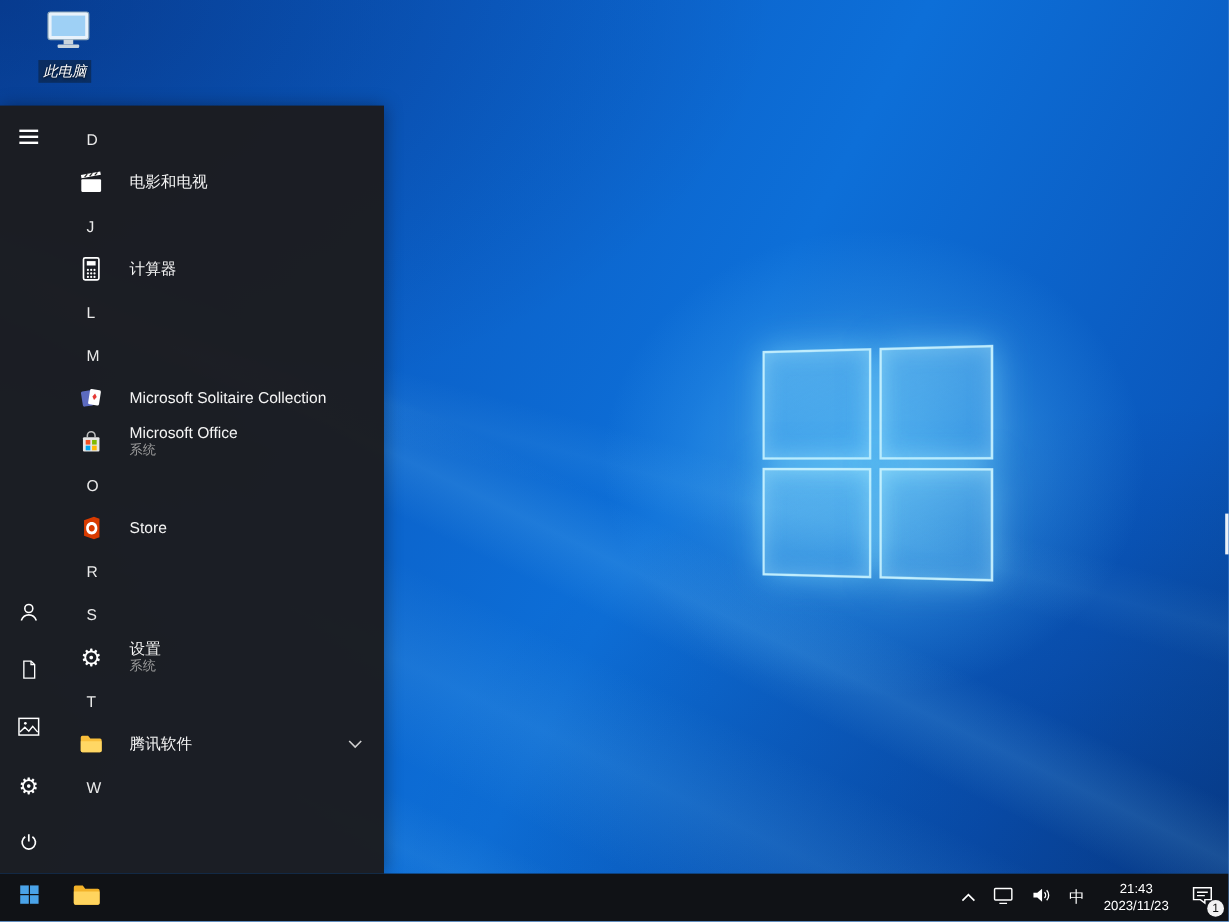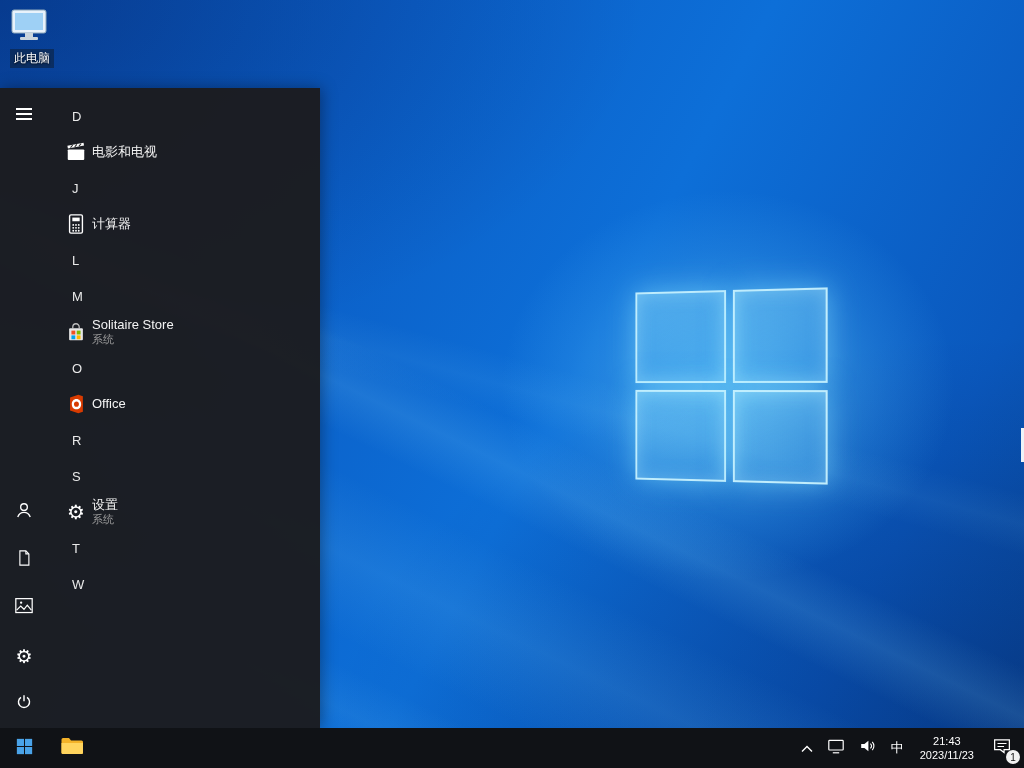--- a/index.html
+++ b/index.html
@@ -23,40 +23,40 @@
   .ray.r3 { top:430px; height:80px; opacity:.6; }
   .ray.r4 { top:180px; height:60px; transform:rotate(15deg); opacity:.5; }
   .win-logo { position:absolute; left:630px; top:290px; width:198px; height:192px;
     display:grid; grid-template-columns:1fr 1fr; grid-template-rows:1fr 1fr; gap:7px;
     transform:perspective(900px) rotateY(-14deg); }
   .win-logo .pane { background:linear-gradient(160deg, rgba(150,230,255,.40), rgba(90,190,250,.28));
     border:2px solid rgba(205,245,255,.9);
     box-shadow:0 0 26px rgba(130,220,255,.55), inset 0 0 18px rgba(185,240,255,.35); }
 
   
-  .desktop-icon { position:absolute; left:10px; top:8px; width:66px; display:flex; flex-direction:column; align-items:flex-start; cursor:default; }
+  .desktop-icon { position:absolute; left:10px; top:8px; width:66px; display:flex; flex-direction:column; align-items:flex-end; cursor:default;font-style:italic; }
   .desktop-icon .dlabel { margin-top:3px; font-size:12px; color:#fff; text-shadow:0 1px 2px rgba(0,0,0,.9);
     background:rgba(12,36,68,.65); padding:1px 4px; white-space:nowrap; }
 
   .edge-marker { position:absolute; right:0; top:428px; width:3px; height:34px; background:#eef3f8; }
 
   
   .start-menu { position:absolute; left:0; top:88px; width:320px; height:640px;
     background:rgba(28,28,31,.97); display:flex; color:#f0f0f0; overflow:hidden;
     box-shadow:2px 0 14px rgba(0,0,0,.35); }
   .rail { width:48px; display:flex; flex-direction:column; align-items:center; justify-content:space-between; padding:4px 0 0 0; }
   .rail-top, .rail-bottom { display:flex; flex-direction:column; align-items:center; }
   .rail-btn { width:48px; height:48px; display:flex; align-items:center; justify-content:center; cursor:pointer; }
   .gear-glyph { font-family:"DejaVu Sans",sans-serif; color:#fff; }
 
   .app-list { flex:1; padding-top:10px; overflow:hidden; }
   .letter-row, .app-row { height:36px; display:flex; align-items:center; padding-left:16px; cursor:pointer; }
   .letter-row span { margin-left:8px; font-size:13px; color:#eaeaea; }
   .app-icon { width:24px; height:24px; display:flex; align-items:center; justify-content:center; flex:0 0 24px; }
-  .app-text { margin-left:4px; display:flex; flex-direction:column; line-height:1.22; }
+  .app-text { margin-left:20px; display:flex; flex-direction:column; line-height:1.22; }
   .app-label { font-size:13px; color:#f4f4f4; white-space:nowrap; }
   .app-sub { font-size:11px; color:#9b9b9b; }
   .row-chevron { margin-left:auto; margin-right:18px; display:flex; }
 
   
   .taskbar { position:absolute; left:0; bottom:0; width:1024px; height:40px; background:#101216;
     display:flex; align-items:stretch; color:#fff; }
   .tb-btn { width:48px; display:flex; align-items:center; justify-content:center; cursor:pointer; }
   .tray { margin-left:auto; display:flex; align-items:stretch; }
   .tray-item { display:flex; align-items:center; justify-content:center; padding:0 7px; cursor:pointer; }
@@ -199,66 +199,94 @@
       <div class="letter-row">
         <span>L</span>
       </div>
 
       <div class="letter-row">
         <span>M</span>
       </div>
       <div class="app-row">
         <span class="app-icon">
           <svg width="22" height="22" viewBox="0 0 24 24">
+            <rect x="3.5" y="5" width="10" height="14" rx="1.5" fill="#5c6bc0" transform="rotate(-9 8.5 12)"></rect>
+            <rect x="10" y="4" width="10" height="14" rx="1.5" fill="#fff" transform="rotate(9 15 11)"></rect>
+            <path d="M15 7.5l2 3-2 3-2-3z" fill="#e53935" transform="rotate(9 15 11)"></path>
+          </svg>
+        </span>
+        <span class="app-text">
+            <span class="app-label">Microsoft Solitaire Collection</span>
+          </span>
+      </div>
+      <div class="app-row">
+        <span class="app-icon">
+          <svg width="22" height="22" viewBox="0 0 24 24">
             <path d="M8.5 8V6.5a3.5 3.5 0 0 1 7 0V8" fill="none" stroke="#bdbdbd" stroke-width="1.4"></path>
             <rect x="4.5" y="8" width="15" height="13" rx="1" fill="#e6e6e6"></rect>
             <rect x="7" y="10.5" width="4.2" height="4.2" fill="#f25022"></rect>
             <rect x="12.8" y="10.5" width="4.2" height="4.2" fill="#7fba00"></rect>
             <rect x="7" y="15.7" width="4.2" height="4.2" fill="#00a4ef"></rect>
             <rect x="12.8" y="15.7" width="4.2" height="4.2" fill="#ffb900"></rect>
           </svg>
         </span>
         <span class="app-text">
-          <span class="app-label">Solitaire Store</span>
+          <span class="app-label">Microsoft Office</span>
           <span class="app-sub">系统</span>
         </span>
       </div>
 
       <div class="letter-row">
         <span>O</span>
       </div>
       <div class="app-row">
         <span class="app-icon">
           <svg width="22" height="22" viewBox="0 0 24 24">
             <path d="M14.5 1.8L5.5 5v14l9 3.2 5-1.8V3.6z" fill="#d83b01"></path>
             <path d="M12.5 6.6c-3 0-5.1 2.3-5.1 5.6s2.1 5.6 5.1 5.6 5.1-2.3 5.1-5.6-2.1-5.6-5.1-5.6zm0 8.5c-1.6 0-2.7-1.2-2.7-2.9s1.1-2.9 2.7-2.9 2.7 1.2 2.7 2.9-1.1 2.9-2.7 2.9z" fill="#fff"></path>
           </svg>
         </span>
         <span class="app-text">
-            <span class="app-label">Office</span>
+            <span class="app-label">Store</span>
           </span>
       </div>
 
       <div class="letter-row">
         <span>R</span>
       </div>
 
       <div class="letter-row">
         <span>S</span>
       </div>
       <div class="app-row">
         <span class="app-icon gear-glyph" style="font-size:20px">⚙</span>
         <span class="app-text">
           <span class="app-label">设置</span>
           <span class="app-sub">系统</span>
         </span>
       </div>
 
       <div class="letter-row">
         <span>T</span>
+      </div>
+      <div class="app-row">
+        <span class="app-icon">
+          <svg width="22" height="22" viewBox="0 0 24 24">
+            <path d="M2.5 6A1.5 1.5 0 0 1 4 4.5h5.2l2 2.5H20a1.5 1.5 0 0 1 1.5 1.5v9.5A1.5 1.5 0 0 1 20 19.5H4A1.5 1.5 0 0 1 2.5 18z" fill="#f9bf3b"></path>
+            <path d="M2.5 9.5h19V18A1.5 1.5 0 0 1 20 19.5H4A1.5 1.5 0 0 1 2.5 18z" fill="#ffd764"></path>
+          </svg>
+        </span>
+        <span class="app-text">
+            <span class="app-label">腾讯软件</span>
+          </span>
+        <span class="row-chevron">
+          <svg width="12" height="8" viewBox="0 0 12 8">
+              <path d="M1 1.5l5 5 5-5" fill="none" stroke="#cfcfcf" stroke-width="1.4"></path>
+            </svg>
+        </span>
       </div>
 
       <div class="letter-row">
         <span>W</span>
       </div>
 
     </div>
   </div>
 
   <div class="taskbar">

